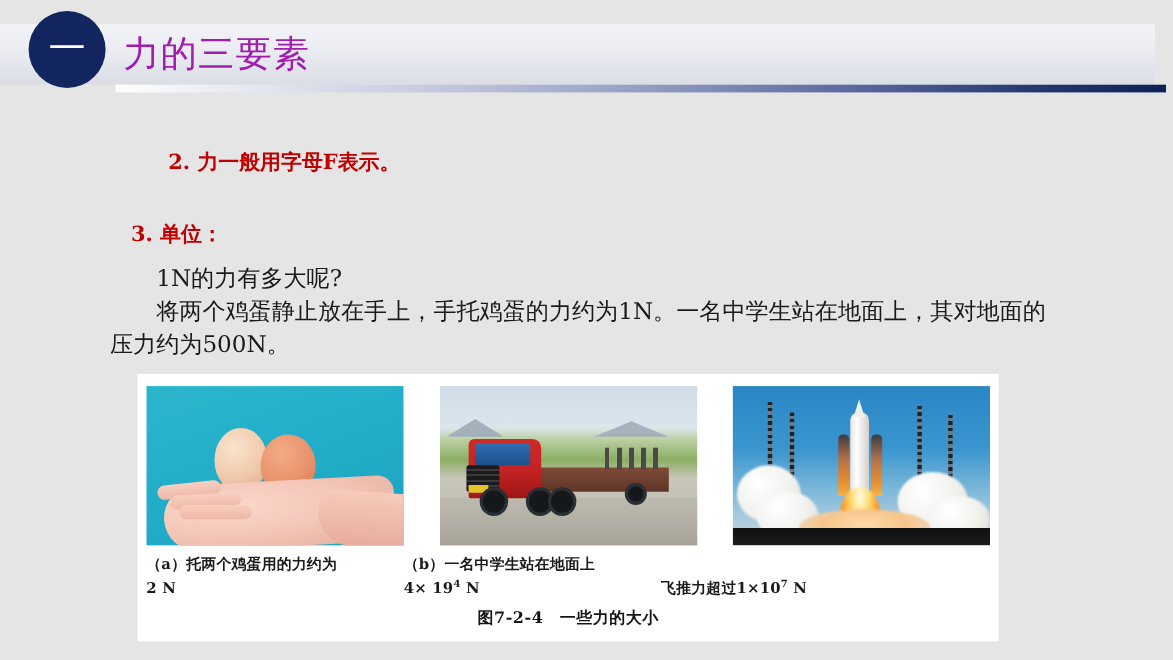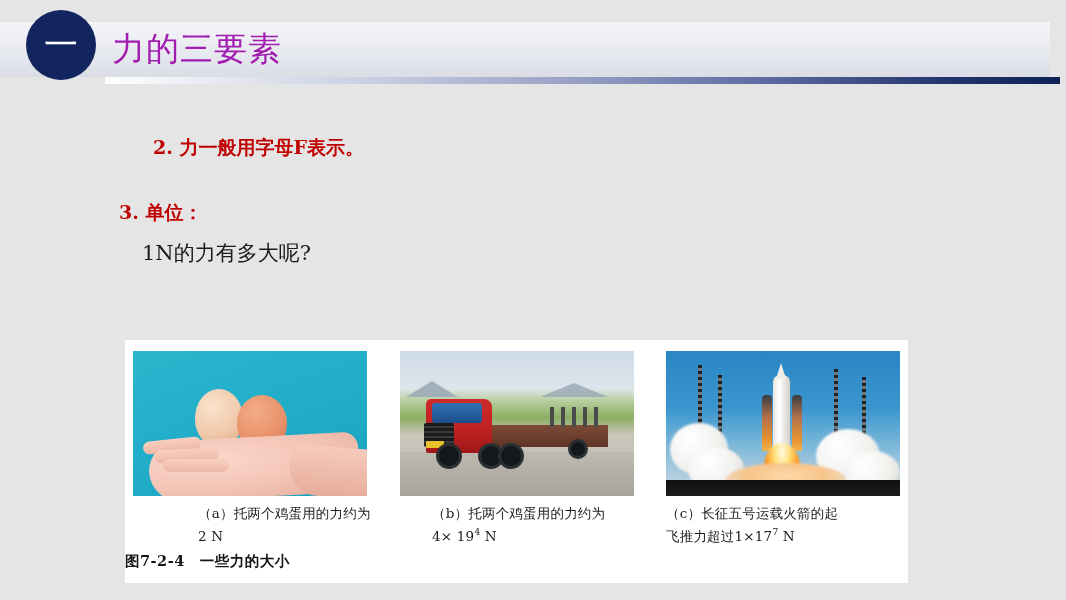--- a/index.html
+++ b/index.html
@@ -350,40 +350,41 @@
     background: linear-gradient(to bottom, #101010, #1d1d1d);
   }
 
   
   .captions {
     position: absolute;
     left: 8px;
     top: 164px;
     width: 767px;
     display: flex;
-    justify-content: flex-end;
+    justify-content: flex-start;
+    font-weight: bold;
   }
   .caption {
     width: 234px;
     font-size: 13.5px;
     line-height: 19px;
     color: #1b1b1b;
     font-family: "DejaVu Serif", "Liberation Serif", serif;
     letter-spacing: 0.2px;
   }
   .caption sup {
     font-size: 9px;
     vertical-align: super;
   }
   .fig-title {
     position: absolute;
     left: 0;
     top: 212px;
     width: 783px;
-    text-align: left;
+    text-align: center;
     font-size: 14.5px;
     font-weight: bold;
     color: #151515;
     font-family: "DejaVu Serif", "Liberation Serif", serif;
     letter-spacing: 0.5px;
   }
 </style>
 </head>
 <body>
 
@@ -399,20 +400,21 @@
   <div class="header-title">力的三要素</div>
 
   <div class="line-red-1">2. 力一般用字母F表示。</div>
 
   <div class="line-3">
     <span class="lbl">3. 单位：</span>
   </div>
 
   <div class="para">
     <span class="indent">1N的力有多大呢?</span>
+    <span class="indent">将两个鸡蛋静止放在手上，手托鸡蛋的力约为1N。一名中学生站在地面上，其对地面的压力约为500N。</span>
   </div>
 
   <div class="figure-card">
 
     <div class="figure-row">
 
       <div class="fig-panel">
         <div class="img-eggs">
           <div class="shadow-under"></div>
           <div class="egg egg-a"></div>
@@ -463,25 +465,25 @@
         </div>
       </div>
     </div>
 
     <div class="captions">
       <div class="caption">
         <span>（a）托两个鸡蛋用的力约为</span><br>
         <span>2 N</span><sup></sup><span></span>
       </div>
       <div class="caption">
-        <span>（b）托两个鸡蛋用的力约为</span><br>
+        <span>（b）一名中学生站在地面上</span><br>
         <span>4× 19</span><sup>4</sup><span> N</span>
       </div>
       <div class="caption">
-        <span>（c）长征五号运载火箭的起</span><br>
-        <span>飞推力超过1×17</span><sup>7</sup><span> N</span>
+        <br>
+        <span>飞推力超过1×10</span><sup>7</sup><span> N</span>
       </div>
     </div>
 
     <div class="fig-title">图7-2-4　一些力的大小</div>
   </div>
 
 </div>
 
 </body></html>

